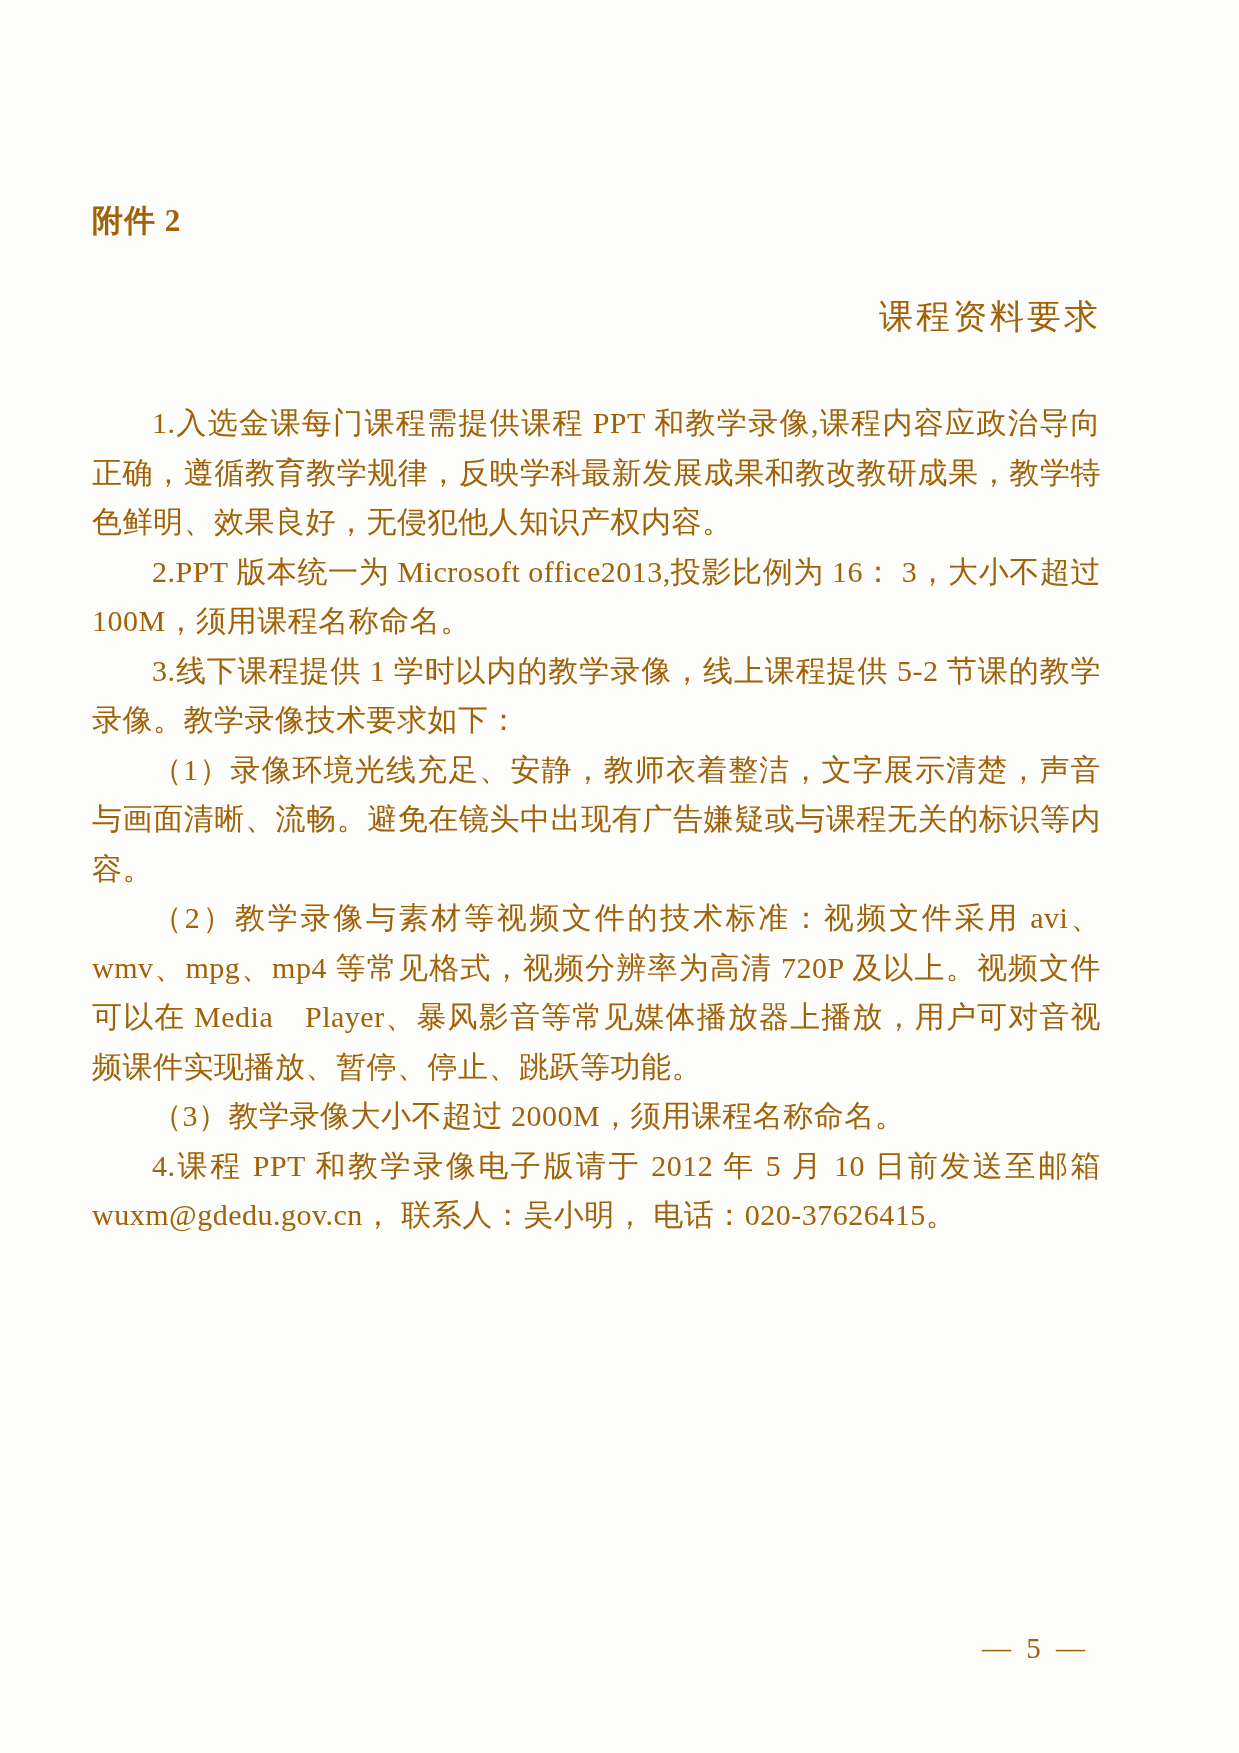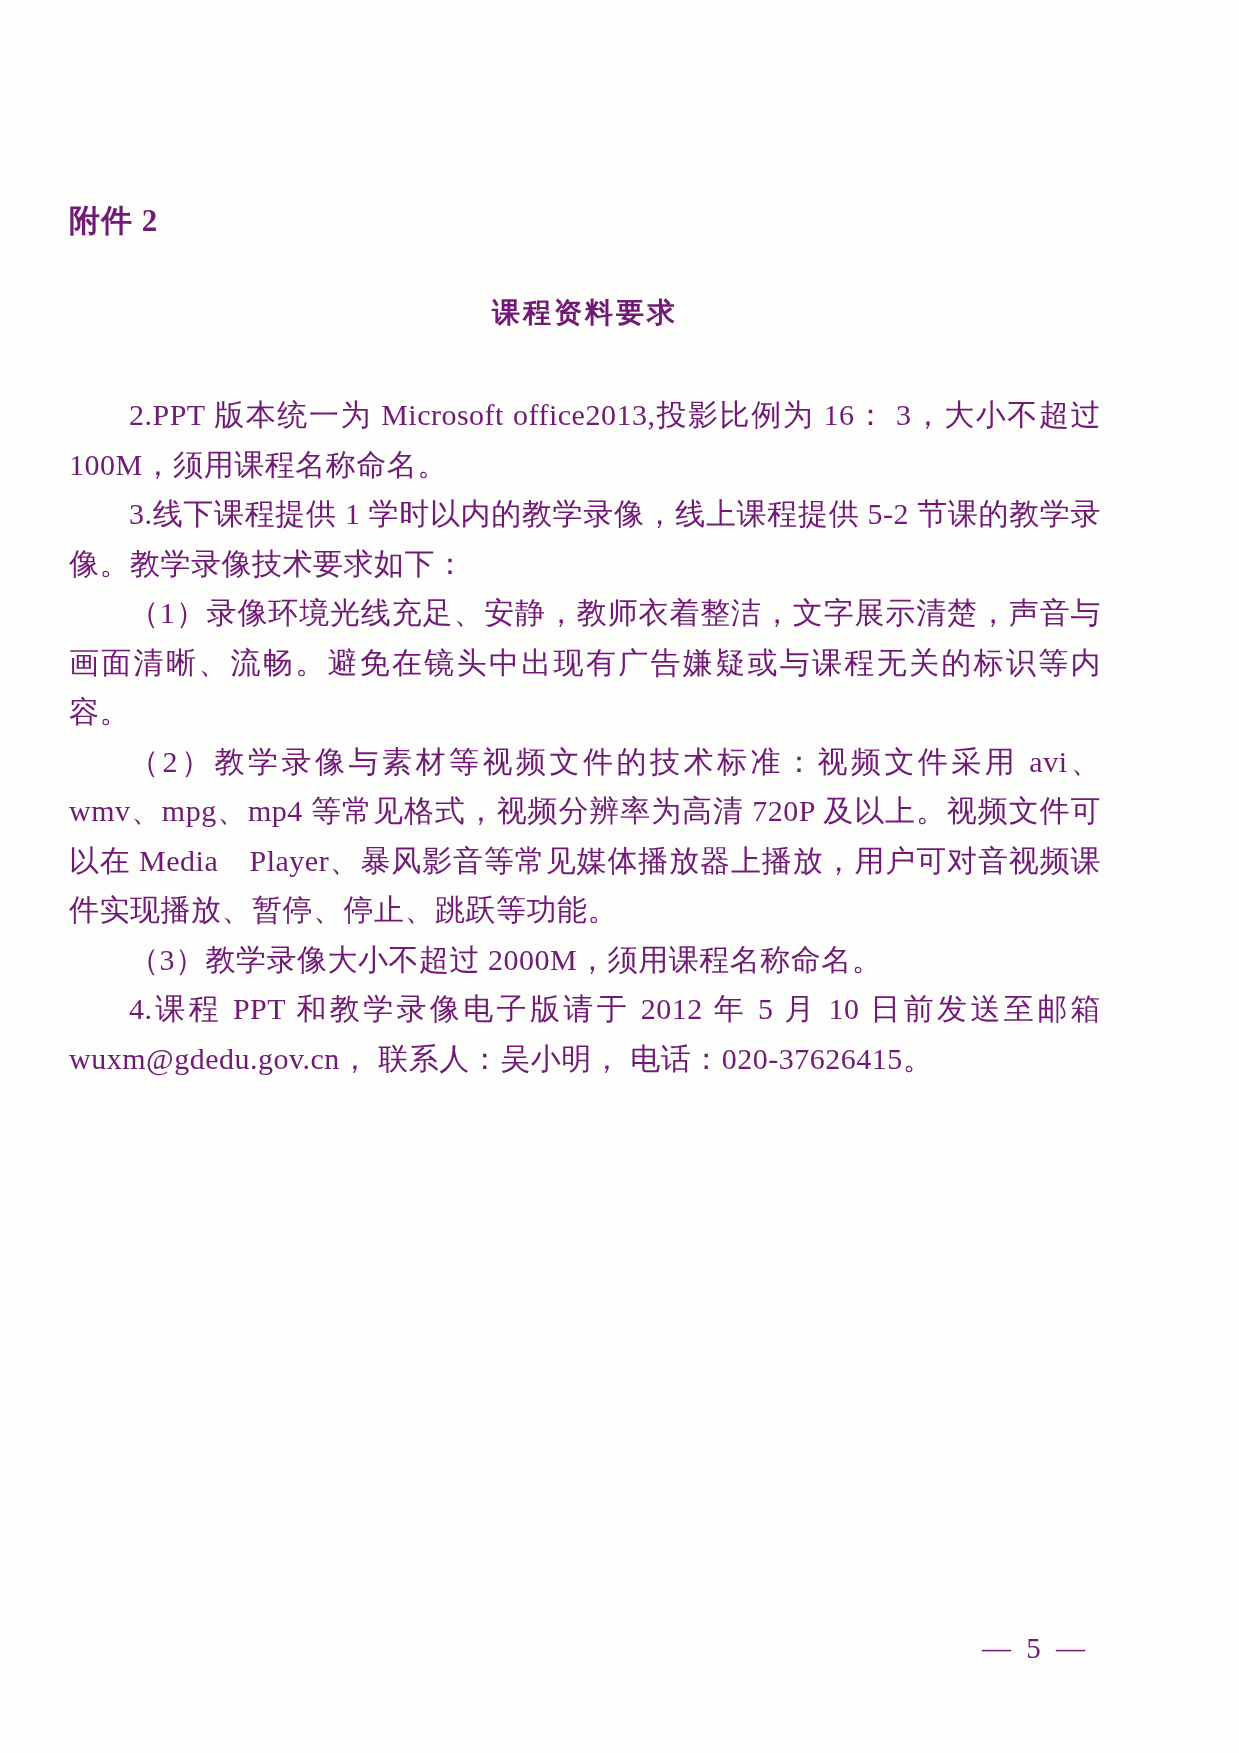--- a/index.html
+++ b/index.html
@@ -8,34 +8,34 @@
     background: #e8e8e8;
     font-family: "Liberation Serif", "DejaVu Serif", serif;
   }
   .page {
     position: relative;
     width: 1239px;
     height: 1753px;
     margin: 0 auto;
     background: #fdfdfc;
     box-sizing: border-box;
-    padding: 200px 138px 0 69px;
-    color: #701a75;
+    padding: 200px 138px 0 92px;
+    color: #a16207;
     overflow: hidden;
   }
   .attachment {
     font-size: 31px;
     font-weight: bold;
     letter-spacing: 1px;
     margin-bottom: 52px;
   }
   .title {
-    font-size: 28px;
-    font-weight: bold;
-    text-align: center;
+    font-size: 34px;
+    font-weight: normal;
+    text-align: right;
     letter-spacing: 3px;
     margin: 0 0 58px 0;
   }
   .body p {
     font-size: 30px;
     line-height: 1.65;
     margin: 0;
     text-indent: 2em;
     text-align: justify;
     letter-spacing: 0.5px;
@@ -51,20 +51,21 @@
 </head>
 <body>
 
 <div class="page">
 
   <div class="attachment">附件 2</div>
 
   <h1 class="title">课程资料要求</h1>
 
   <div class="body">
+    <p>1.入选金课每门课程需提供课程 PPT 和教学录像,课程内容应政治导向正确，遵循教育教学规律，反映学科最新发展成果和教改教研成果，教学特色鲜明、效果良好，无侵犯他人知识产权内容。</p>
     <p>2.PPT 版本统一为 Microsoft office2013,投影比例为 16： 3，大小不超过 100M，须用课程名称命名。</p>
     <p>3.线下课程提供 1 学时以内的教学录像，线上课程提供 5-2 节课的教学录像。教学录像技术要求如下：</p>
     <p>（1）录像环境光线充足、安静，教师衣着整洁，文字展示清楚，声音与画面清晰、流畅。避免在镜头中出现有广告嫌疑或与课程无关的标识等内容。</p>
     <p>（2）教学录像与素材等视频文件的技术标准：视频文件采用 avi、wmv、mpg、mp4 等常见格式，视频分辨率为高清 720P 及以上。视频文件可以在 Media　Player、暴风影音等常见媒体播放器上播放，用户可对音视频课件实现播放、暂停、停止、跳跃等功能。</p>
     <p>（3）教学录像大小不超过 2000M，须用课程名称命名。</p>
     <p>4.课程 PPT 和教学录像电子版请于 2012 年 5 月 10 日前发送至邮箱 wuxm@gdedu.gov.cn， 联系人：吴小明， 电话：020-37626415。</p>
   </div>
 
   <div class="page-number">— 5 —</div>
 

